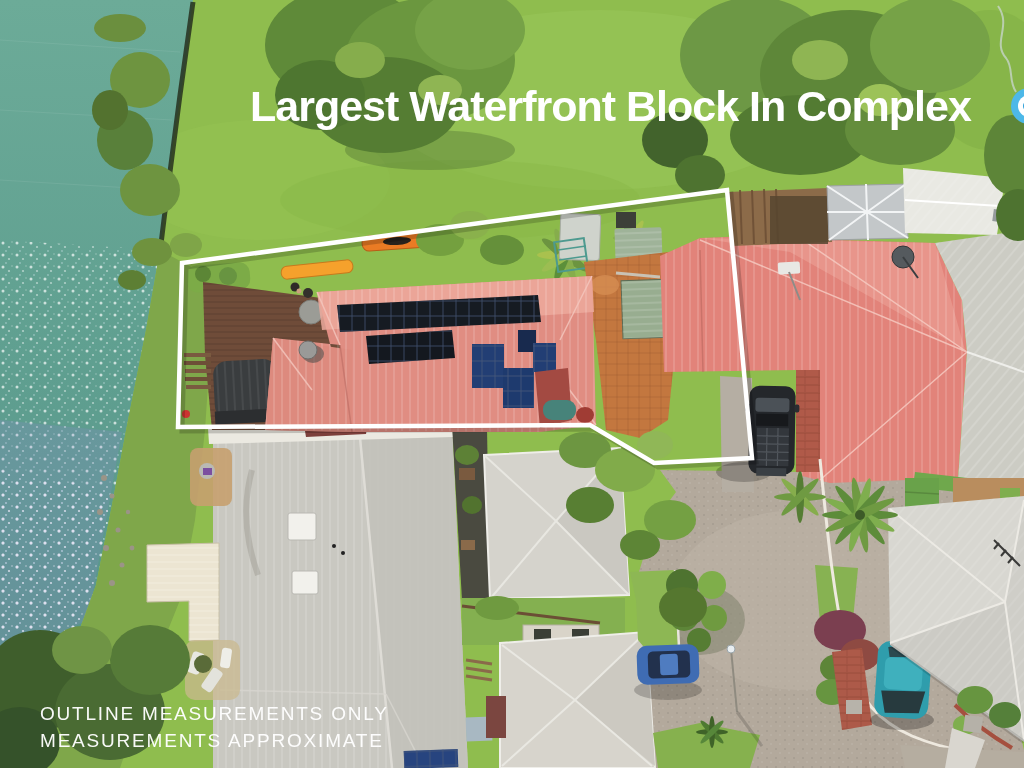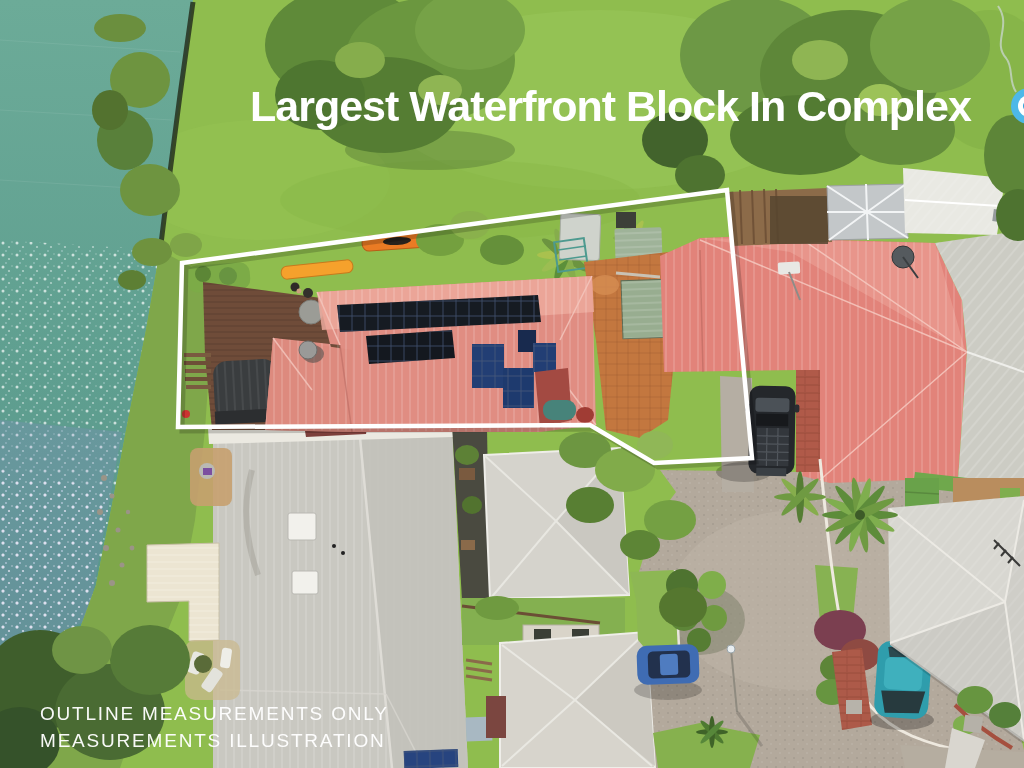--- a/index.html
+++ b/index.html
@@ -461,16 +461,16 @@
 <div class="headline">Largest Waterfront Block In Complex</div>
 
 <div class="logo">
   <div class="mid">
     <div class="core"></div>
   </div>
 </div>
 
 <div class="disclaimer">
   <div>OUTLINE MEASUREMENTS ONLY</div>
-  <div>MEASUREMENTS ILLUSTRATION</div>
+  <div>MEASUREMENTS APPROXIMATE</div>
 </div>
 
 </div>
 
 </body></html>

